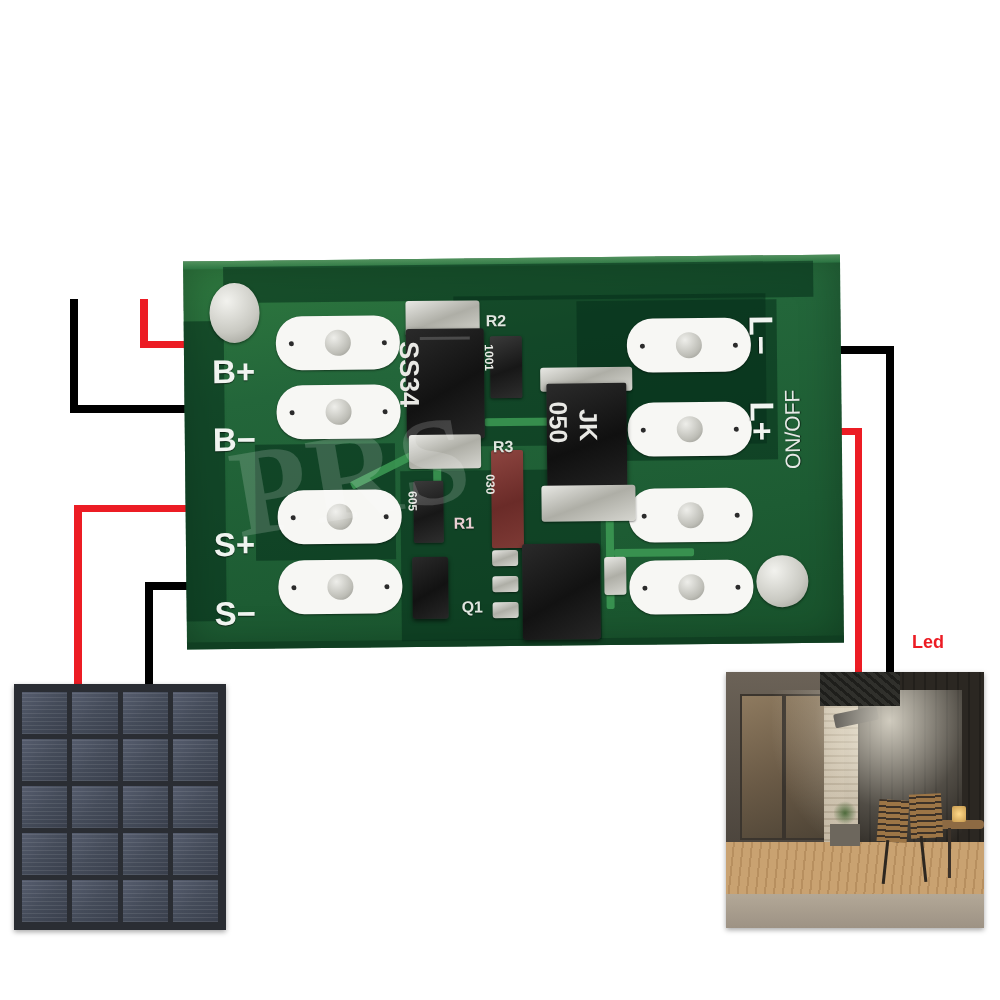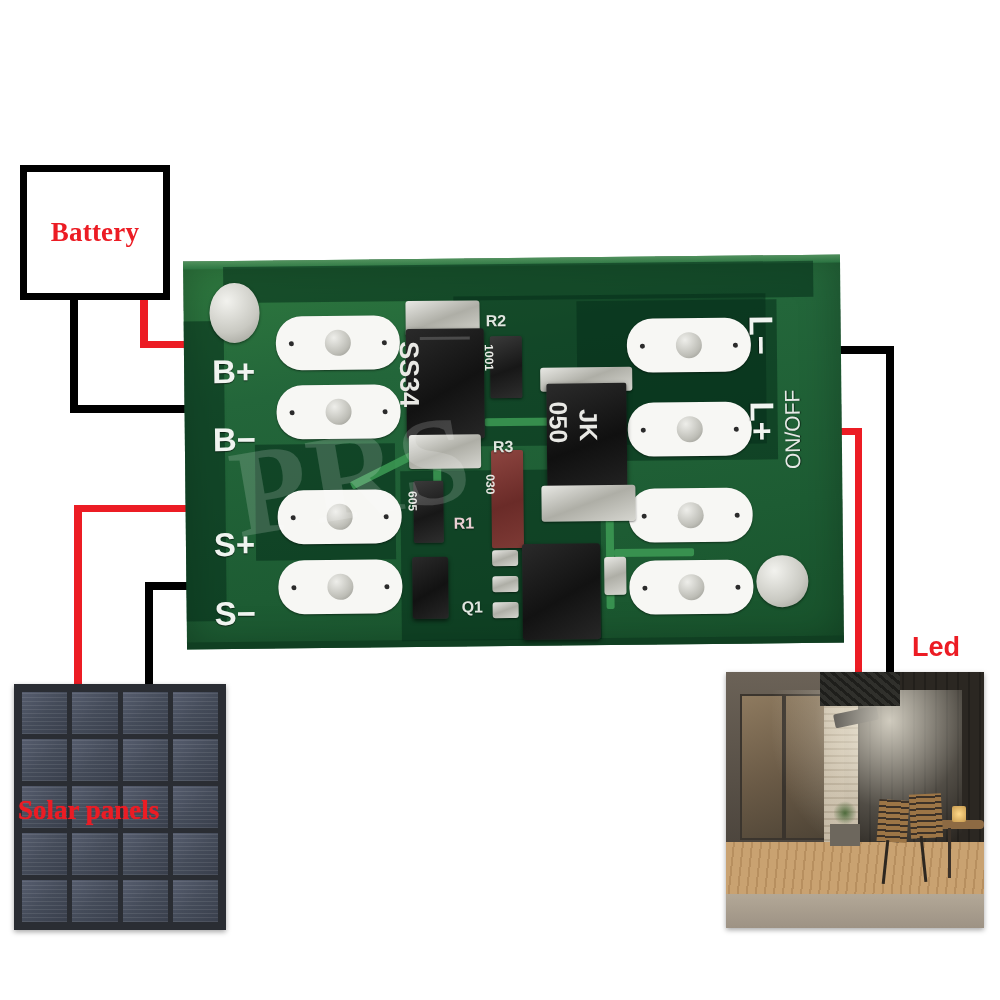--- a/index.html
+++ b/index.html
@@ -20,21 +20,21 @@
     display:flex;align-items:center;justify-content:center;
   }
   #battery-box .lbl{
     color:#ec1c24;font-weight:bold;font-size:27px;letter-spacing:.2px;
     font-family:"Liberation Serif",serif;
   }
 
   
   .redlabel{position:absolute;color:#ec1c24;font-weight:bold;
             font-family:"Liberation Sans",sans-serif;}
-  #led-label{left:912px;top:632px;font-size:27px;text-align:center;}
+  #led-label{left:912px;top:632px;font-size:18px;text-align:center;}
   #solar-label{left:18px;top:795px;font-size:27px;
                font-family:"Liberation Serif",serif;z-index:40;
                text-shadow:0 0 1px #ec1c24;}
 
   
   #pcb{position:absolute;left:185px;top:258px;width:657px;height:388px;
        background:linear-gradient(170deg,#2f7a3f 0%,#23663a 30%,#1d5c33 70%,#18532c 100%);
        box-shadow:inset 0 0 40px rgba(0,0,0,.28);
        transform:rotate(-0.6deg);}
   #pcb .topedge{position:absolute;left:0;top:0;width:100%;height:8px;
@@ -126,23 +126,20 @@
 
   <div class="wire black" style="left:145px;top:582px;width:8px;height:110px;"></div>
   <div class="wire black" style="left:145px;top:582px;width:200px;height:8px;"></div>
 
   <div class="wire black" style="left:688px;top:346px;width:206px;height:8px;"></div>
   <div class="wire black" style="left:886px;top:346px;width:8px;height:326px;"></div>
 
   <div class="wire red" style="left:686px;top:428px;width:176px;height:7px;"></div>
   <div class="wire red" style="left:855px;top:428px;width:7px;height:244px;"></div>
 
-  <div id="battery-box">
-    <span class="lbl">Battery</span>
-  </div>
 
   <div id="pcb">
     <div class="topedge"></div>
     <div class="botedge"></div>
 
     <div class="pour" style="left:40px;top:6px;width:590px;height:36px;"></div>
     <div class="pour" style="left:270px;top:38px;width:312px;height:150px;"></div>
     <div class="pour" style="left:0px;top:60px;width:40px;height:300px;"></div>
     <div class="pour" style="left:70px;top:184px;width:140px;height:116px;"></div>
     <div class="pour" style="left:393px;top:44px;width:200px;height:160px;"></div>
@@ -266,21 +263,20 @@
       <div class="cell"></div>
       <div class="cell"></div>
       <div class="cell"></div>
       <div class="cell"></div>
       <div class="cell"></div>
       <div class="cell"></div>
       <div class="cell"></div>
       <div class="cell"></div>
     </div>
   </div>
-  <span class="redlabel" id="solar-label">Solar panels</span>
 
   <div id="led-photo">
     <div class="sky"></div>
 
     <div class="ph" style="left:112px;top:0;width:146px;height:176px;
          background:repeating-linear-gradient(90deg,#2b2722 0 9px,#221f1b 9px 11px);"></div>
 
     <div class="ph" style="left:0;top:0;width:118px;height:182px;
          background:linear-gradient(180deg,#6b6257,#4b443c);"></div>
 

